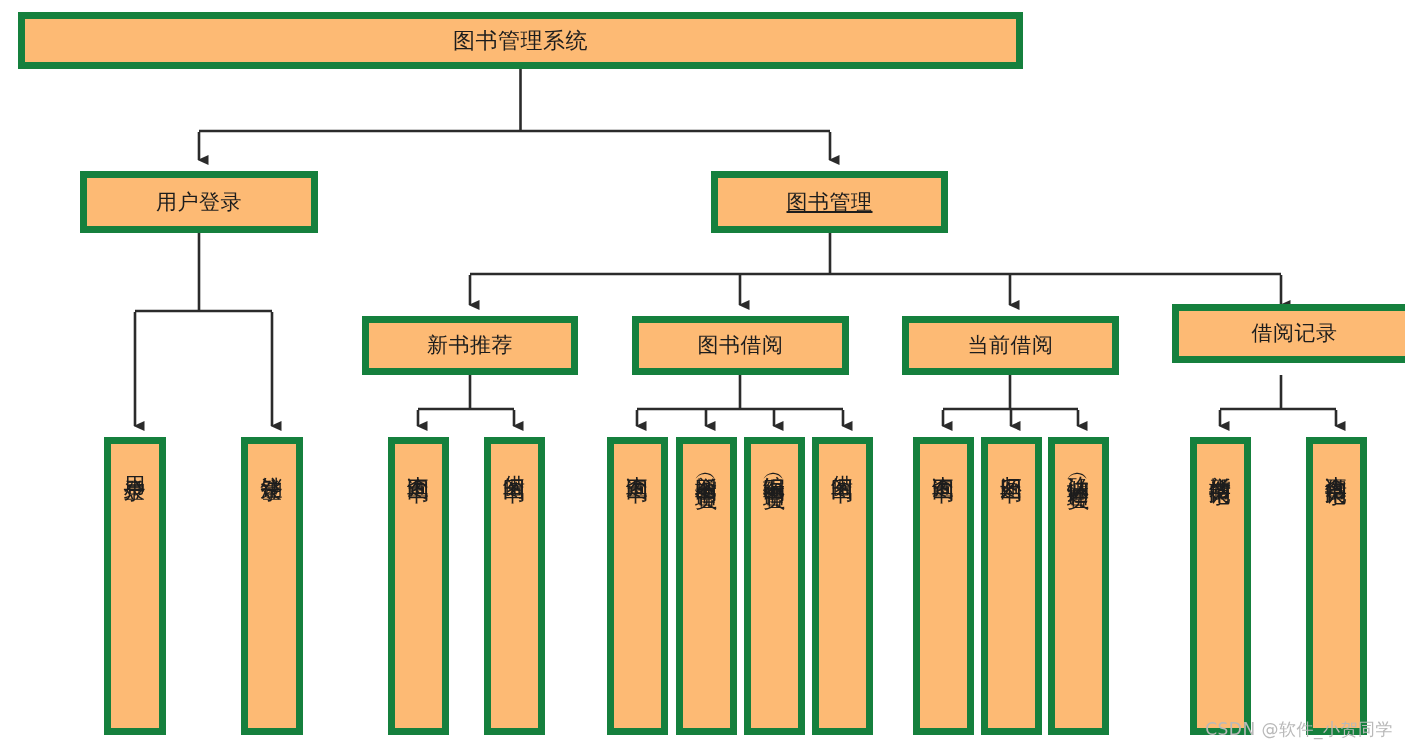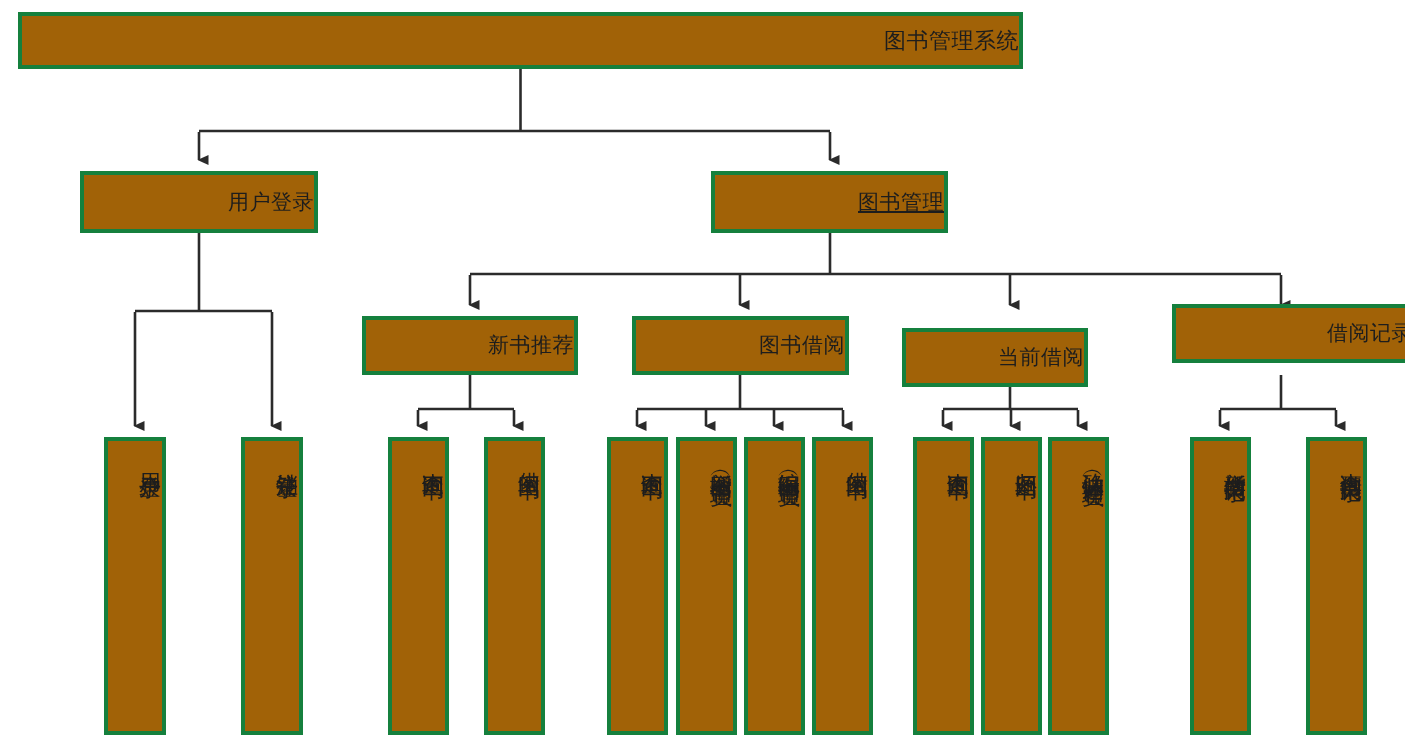--- a/index.html
+++ b/index.html
@@ -21,25 +21,25 @@
   #diagram-svg {
     position: absolute;
     left: 0;
     top: 0;
     width: 1405px;
     height: 747px;
   }
   .node {
     position: absolute;
     box-sizing: border-box;
-    background: #a16207;
-    border: 4px solid #15803d;
+    background: #fdba74;
+    border: 7px solid #15803d;
     display: flex;
     align-items: center;
-    justify-content: flex-end;
+    justify-content: center;
     color: #1d1d1d;
     z-index: 2;
   }
   .node .label {
     display: block;
     line-height: 1.18;
     letter-spacing: 0.5px;
     white-space: nowrap;
   }
   
@@ -141,21 +141,21 @@
   <div class="node horizontal" style="left:711px; top:171px; width:237px; height:62px;text-decoration:underline;">
     <span class="label">图书管理</span>
   </div>
 
   <div class="node horizontal" style="left:632px; top:316px; width:217px; height:59px;">
     <span class="label">图书借阅</span>
   </div>
   <div class="node horizontal" style="left:362px; top:316px; width:216px; height:59px;">
     <span class="label">新书推荐</span>
   </div>
-  <div class="node horizontal" style="left:902px; top:328px; width:186px; height:59px;">
+  <div class="node horizontal" style="left:902px; top:316px; width:217px; height:59px;">
     <span class="label">当前借阅</span>
   </div>
   <div class="node horizontal" style="left:1172px; top:304px; width:245px; height:59px;">
     <span class="label">借阅记录</span>
   </div>
 
   <div class="node vertical" style="left:104px; top:437px; width:62px; height:298px;">
     <span class="label">用户登录</span>
   </div>
   <div class="node vertical" style="left:241px; top:437px; width:62px; height:298px;">
@@ -192,14 +192,15 @@
     <span class="label">确认归还（管理员）</span>
   </div>
 
   <div class="node vertical" style="left:1190px; top:437px; width:61px; height:298px;">
     <span class="label">新增借阅记录</span>
   </div>
   <div class="node vertical" style="left:1306px; top:437px; width:61px; height:298px;">
     <span class="label">查询借阅记录</span>
   </div>
 
+  <div id="watermark">CSDN @软件_小贺同学</div>
 
 </div>
 
 </body></html>

